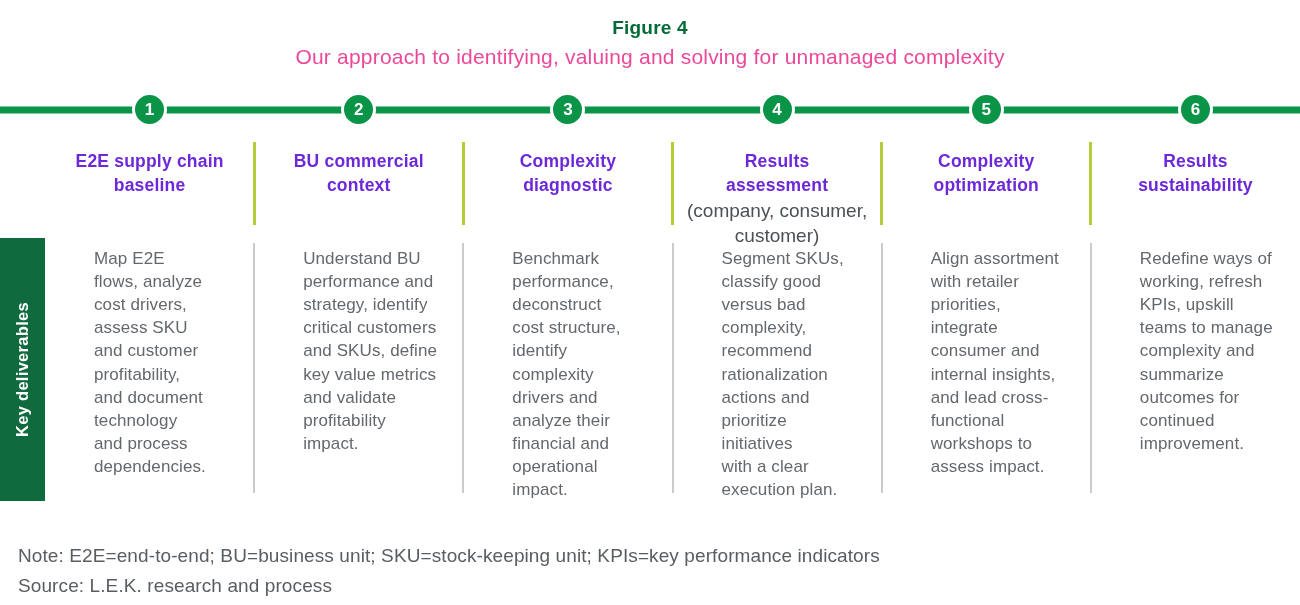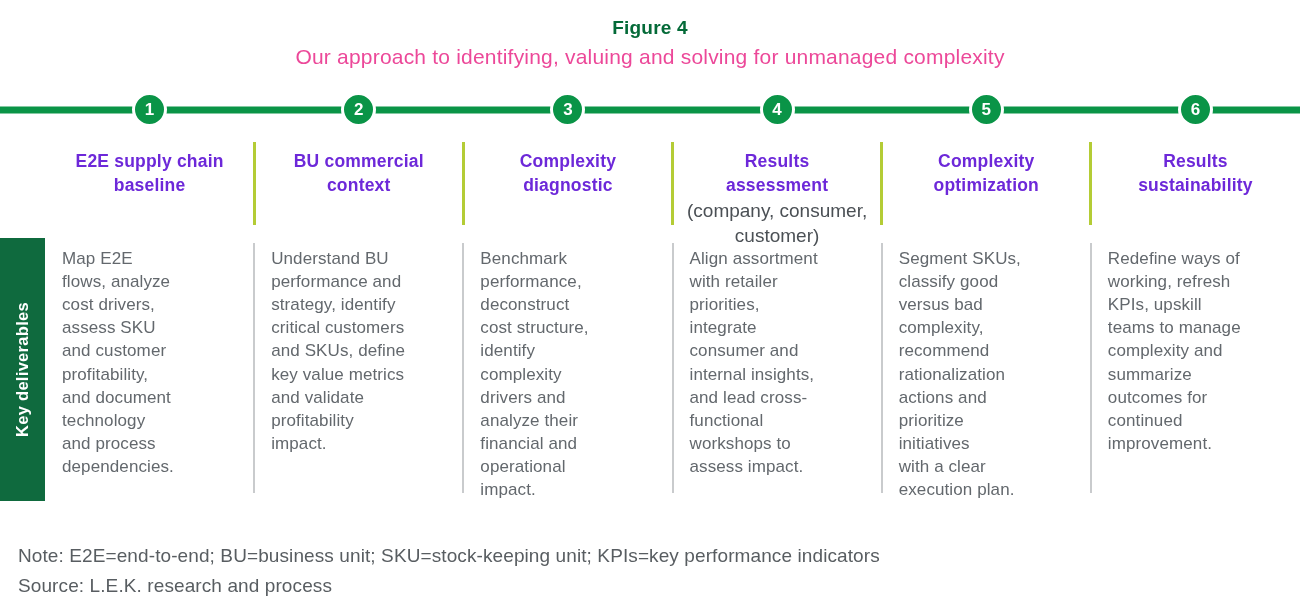--- a/index.html
+++ b/index.html
@@ -54,21 +54,21 @@
   
   .body-row { display: flex; align-items: stretch; min-height: 257px; }
   .sidebar {
     width: 45px; background: #0f6a3e;
     display: flex; align-items: center; justify-content: center;
   }
   .sidebar-label {
     writing-mode: vertical-rl; transform: rotate(180deg);
     color: #ffffff; font-weight: bold; font-size: 16.5px; letter-spacing: 0.3px;
   }
-  .body-cell { flex: 1; position: relative; padding: 9px 17px 0 17px; }
+  .body-cell { flex: 1; position: relative; padding: 9px 17px 0 17px; margin-left: 32px; }
   .body-text {
     font-size: 17px; color: #63686d; line-height: 1.36;
     white-space: pre-line; letter-spacing: 0.1px;
   }
   .divider-gray {
     position: absolute; right: -1px; top: 5px; bottom: 8px;
     width: 2px; background: #c9cbcd;
   }
 
   
@@ -180,47 +180,47 @@
 identify
 complexity
 drivers and
 analyze their
 financial and
 operational
 impact.</div>
       <div class="divider-gray"></div>
     </div>
     <div class="body-cell">
-      <div class="body-text">Align assortment
-with retailer
-priorities,
-integrate
-consumer and
-internal insights,
-and lead cross-
-functional
-workshops to
-assess impact.</div>
-      <div class="divider-gray"></div>
-    </div>
-    <div class="body-cell">
       <div class="body-text">Segment SKUs,
 classify good
 versus bad
 complexity,
 recommend
 rationalization
 actions and
 prioritize
 initiatives
 with a clear
 execution plan.</div>
       <div class="divider-gray"></div>
     </div>
     <div class="body-cell">
+      <div class="body-text">Align assortment
+with retailer
+priorities,
+integrate
+consumer and
+internal insights,
+and lead cross-
+functional
+workshops to
+assess impact.</div>
+      <div class="divider-gray"></div>
+    </div>
+    <div class="body-cell">
       <div class="body-text">Redefine ways of
 working, refresh
 KPIs, upskill
 teams to manage
 complexity and
 summarize
 outcomes for
 continued
 improvement.</div>
     </div>

